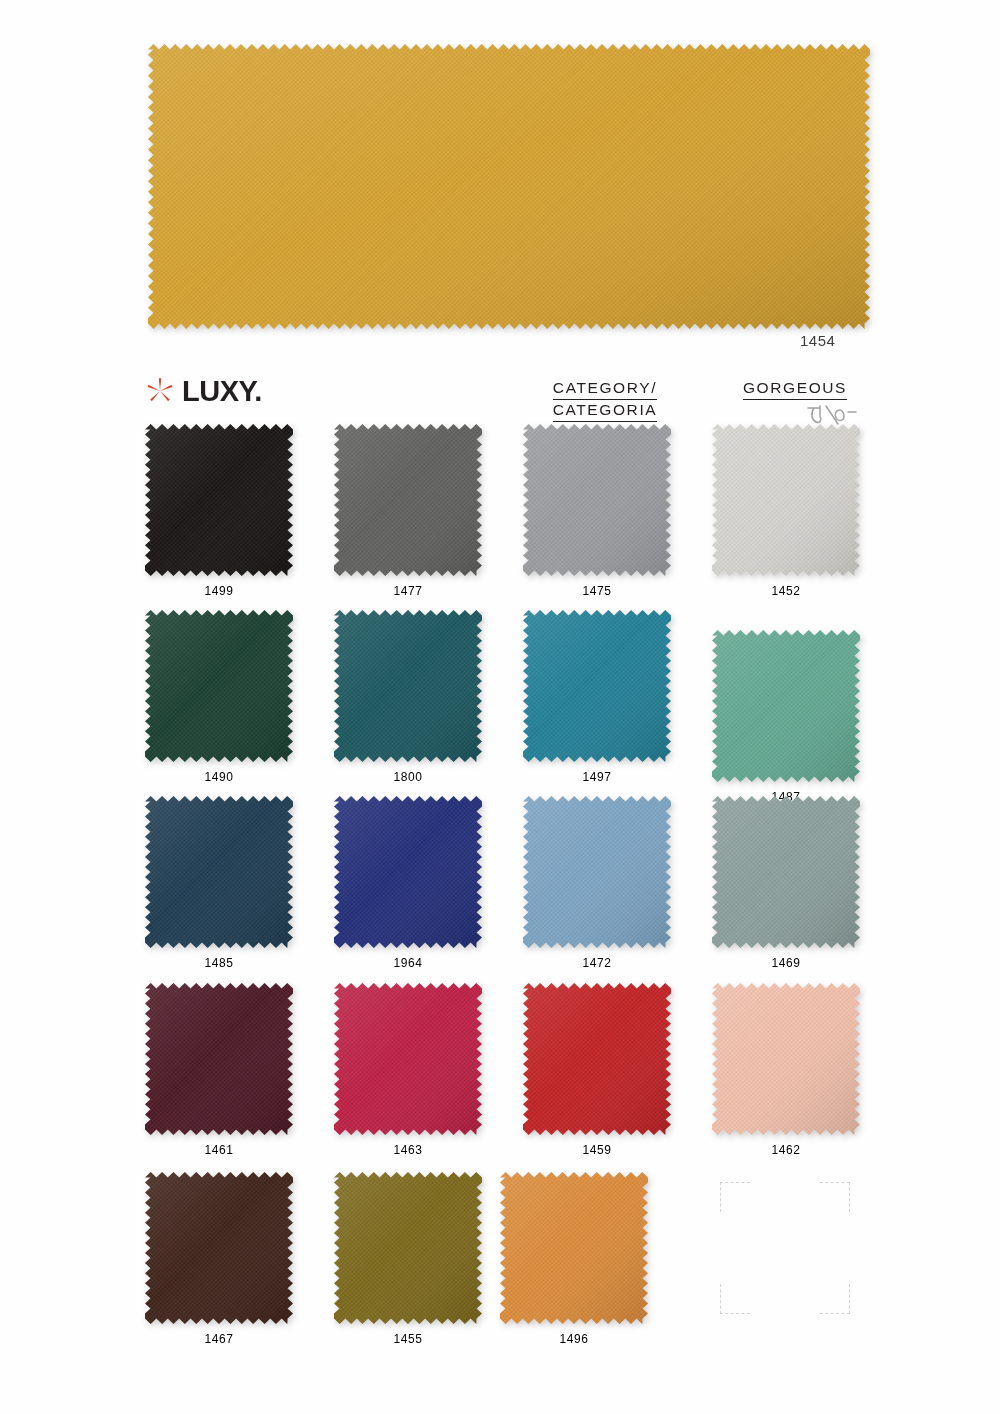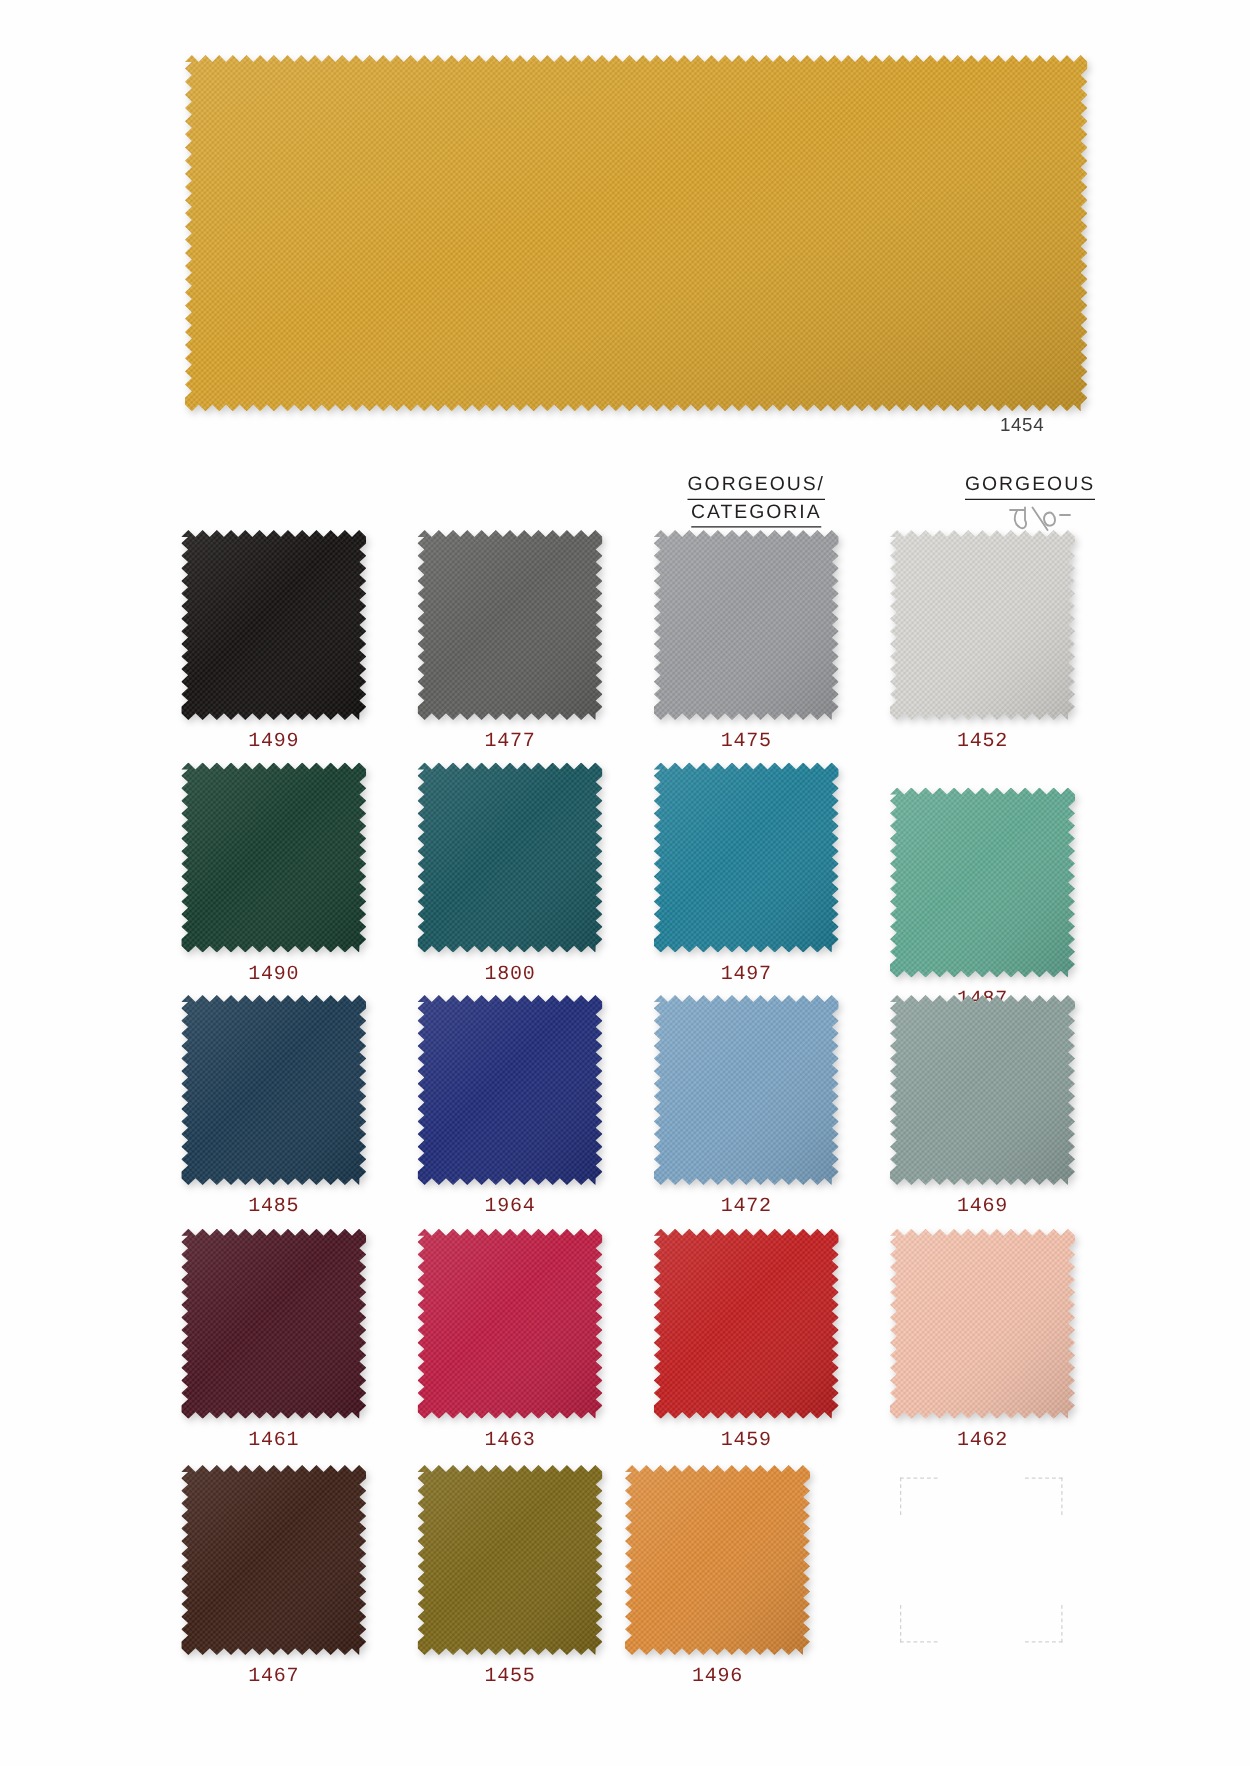--- a/index.html
+++ b/index.html
@@ -62,21 +62,21 @@
     font-family: "Liberation Sans", sans-serif;
   }
   .hdr span.u {
     display: inline-block;
     border-bottom: 1.6px solid #231f20;
     padding-bottom: 1px;
   }
   .hdr-logo { left: 145px; top: 2px; width: 190px; text-align: left; }
   .hdr-cat  { left: 330px; top: 4px;  width: 160px; }
   .hdr-tes  { left: 525px; top: 4px;  width: 160px; }
-  .hdr-gor  { left: 744px; top: 4px;  width: 160px; }
+  .hdr-gor  { left: 715px; top: 4px;  width: 160px; }
 
   .logo-row { display: flex; align-items: center; gap: 7px; }
   .logo-mark { width: 30px; height: 30px; flex: none; }
   .logo-text {
     font-size: 29px;
     font-weight: bold;
     letter-spacing: -0.5px;
     color: #231f20;
     font-family: "Liberation Sans", sans-serif;
   }
@@ -88,24 +88,24 @@
   }
 
   
   .grid { position: absolute; left: 0; top: 0; width: 1000px; height: 1414px; }
   .cell { position: absolute; width: 148px; }
   .cell .swatch { width: 148px; height: 152px; }
   .code {
     position: absolute;
     top: 160px; left: 0; width: 148px;
     text-align: center;
-    font-size: 16px;
+    font-size: 12px;
     letter-spacing: 0.6px;
-    color: #7f1d1d;
-    font-family: Liberation Mono, monospace;
+    color: #000000;
+    font-family: Liberation Sans, sans-serif;
   }
   .empty-slot {
     position: absolute;
     width: 130px; height: 132px;
     left: 8px; top: 10px;
   }
   .empty-slot i {
     position: absolute;
     width: 30px; height: 30px;
     border-color: #d2d2d2;
@@ -150,24 +150,40 @@
       <rect width="722" height="285" fill="url(#wv2_sw0)"></rect>
       <rect width="722" height="285" fill="url(#sh_sw0)"></rect>
     </g>
   </svg>
       </div>
   </div>
   <div class="hero-code">1454</div>
 
   <div class="headers">
 
+    <div class="hdr hdr-logo">
+      <div class="logo-row">
+        <span class="logo-mark">
+          <svg viewBox="0 0 40 40" width="30" height="30">
+            <g fill="#D9442E">
+              <path d="M20 20 L21.6 3 L18.4 3 Z"></path>
+              <path d="M20 20 L36.5 14.5 L35.3 11.6 Z"></path>
+              <path d="M20 20 L33.0 31.2 L30.8 33.5 Z"></path>
+              <path d="M20 20 L9.2 33.5 L7.0 31.2 Z"></path>
+              <path d="M20 20 L4.7 11.6 L3.5 14.5 Z"></path>
+            </g>
+          </svg>
+        </span>
+        <span class="logo-text">LUXY.</span>
+      </div>
+    </div>
 
 
     <div class="hdr hdr-tes">
-      <span class="u">GORGEOUS/</span><br>
+      <span class="u">CATEGORY/</span><br>
       <span class="u">CATEGORIA</span>
     </div>
 
     <div class="hdr hdr-gor">
       <span class="u">GORGEOUS</span>
     </div>
   </div>
 
   <span class="handmark">
     <svg viewBox="0 0 70 30" width="70" height="30">

